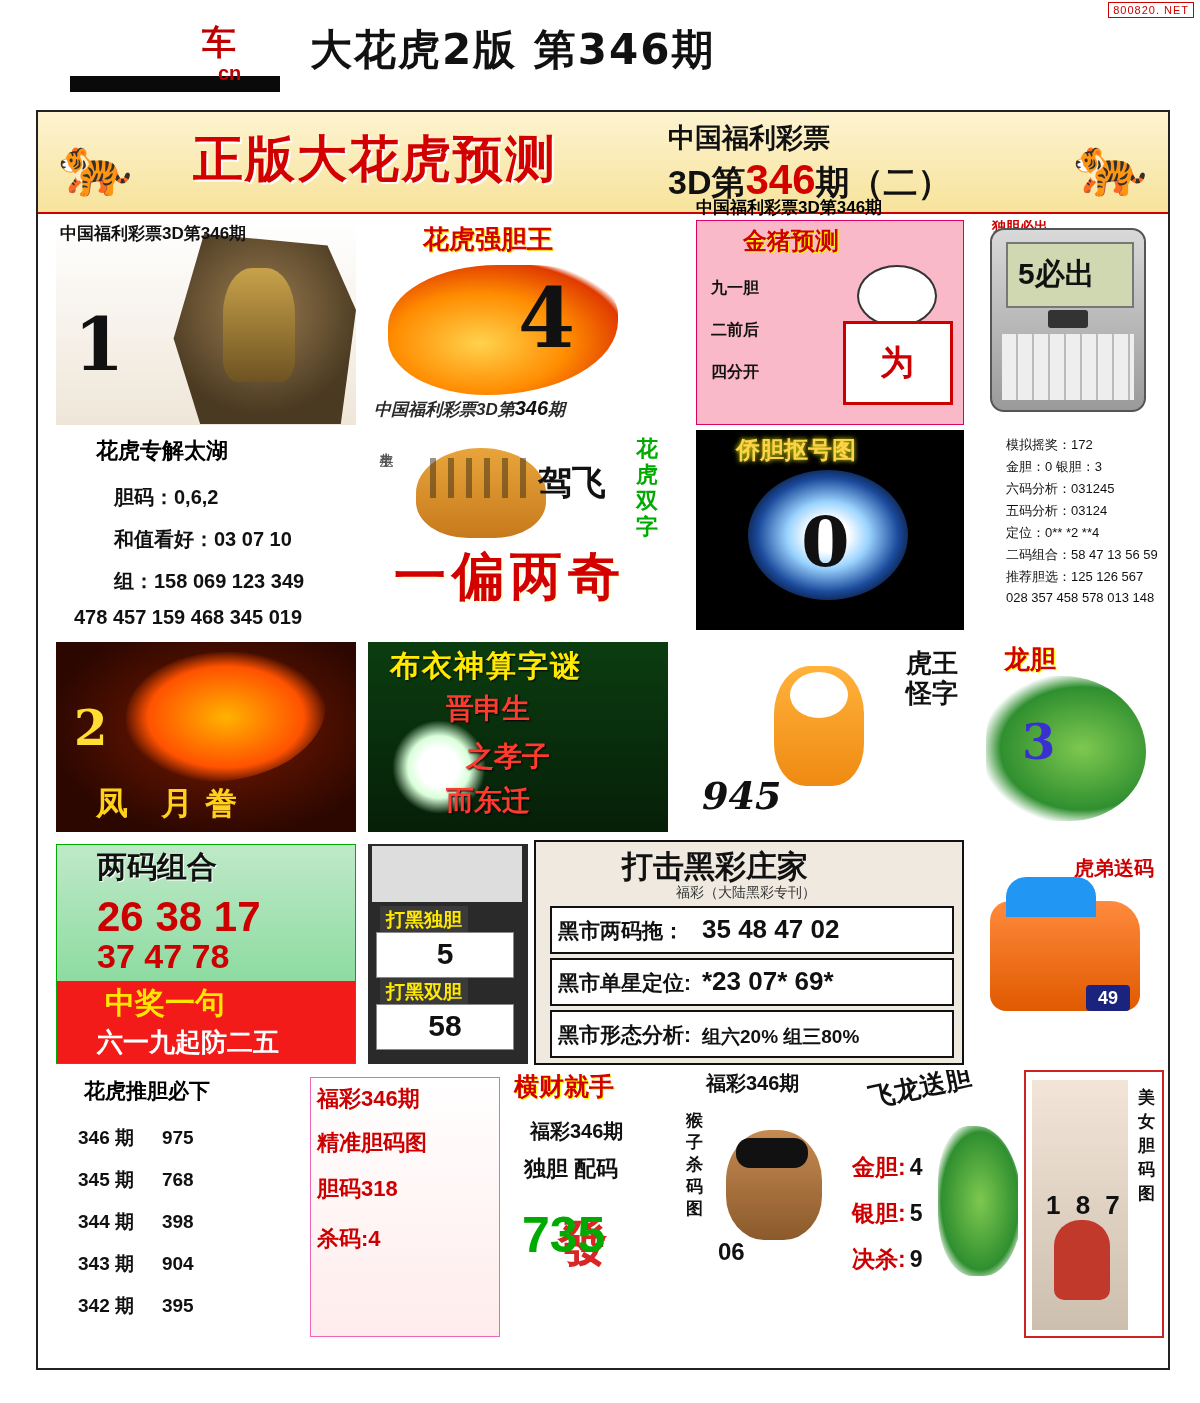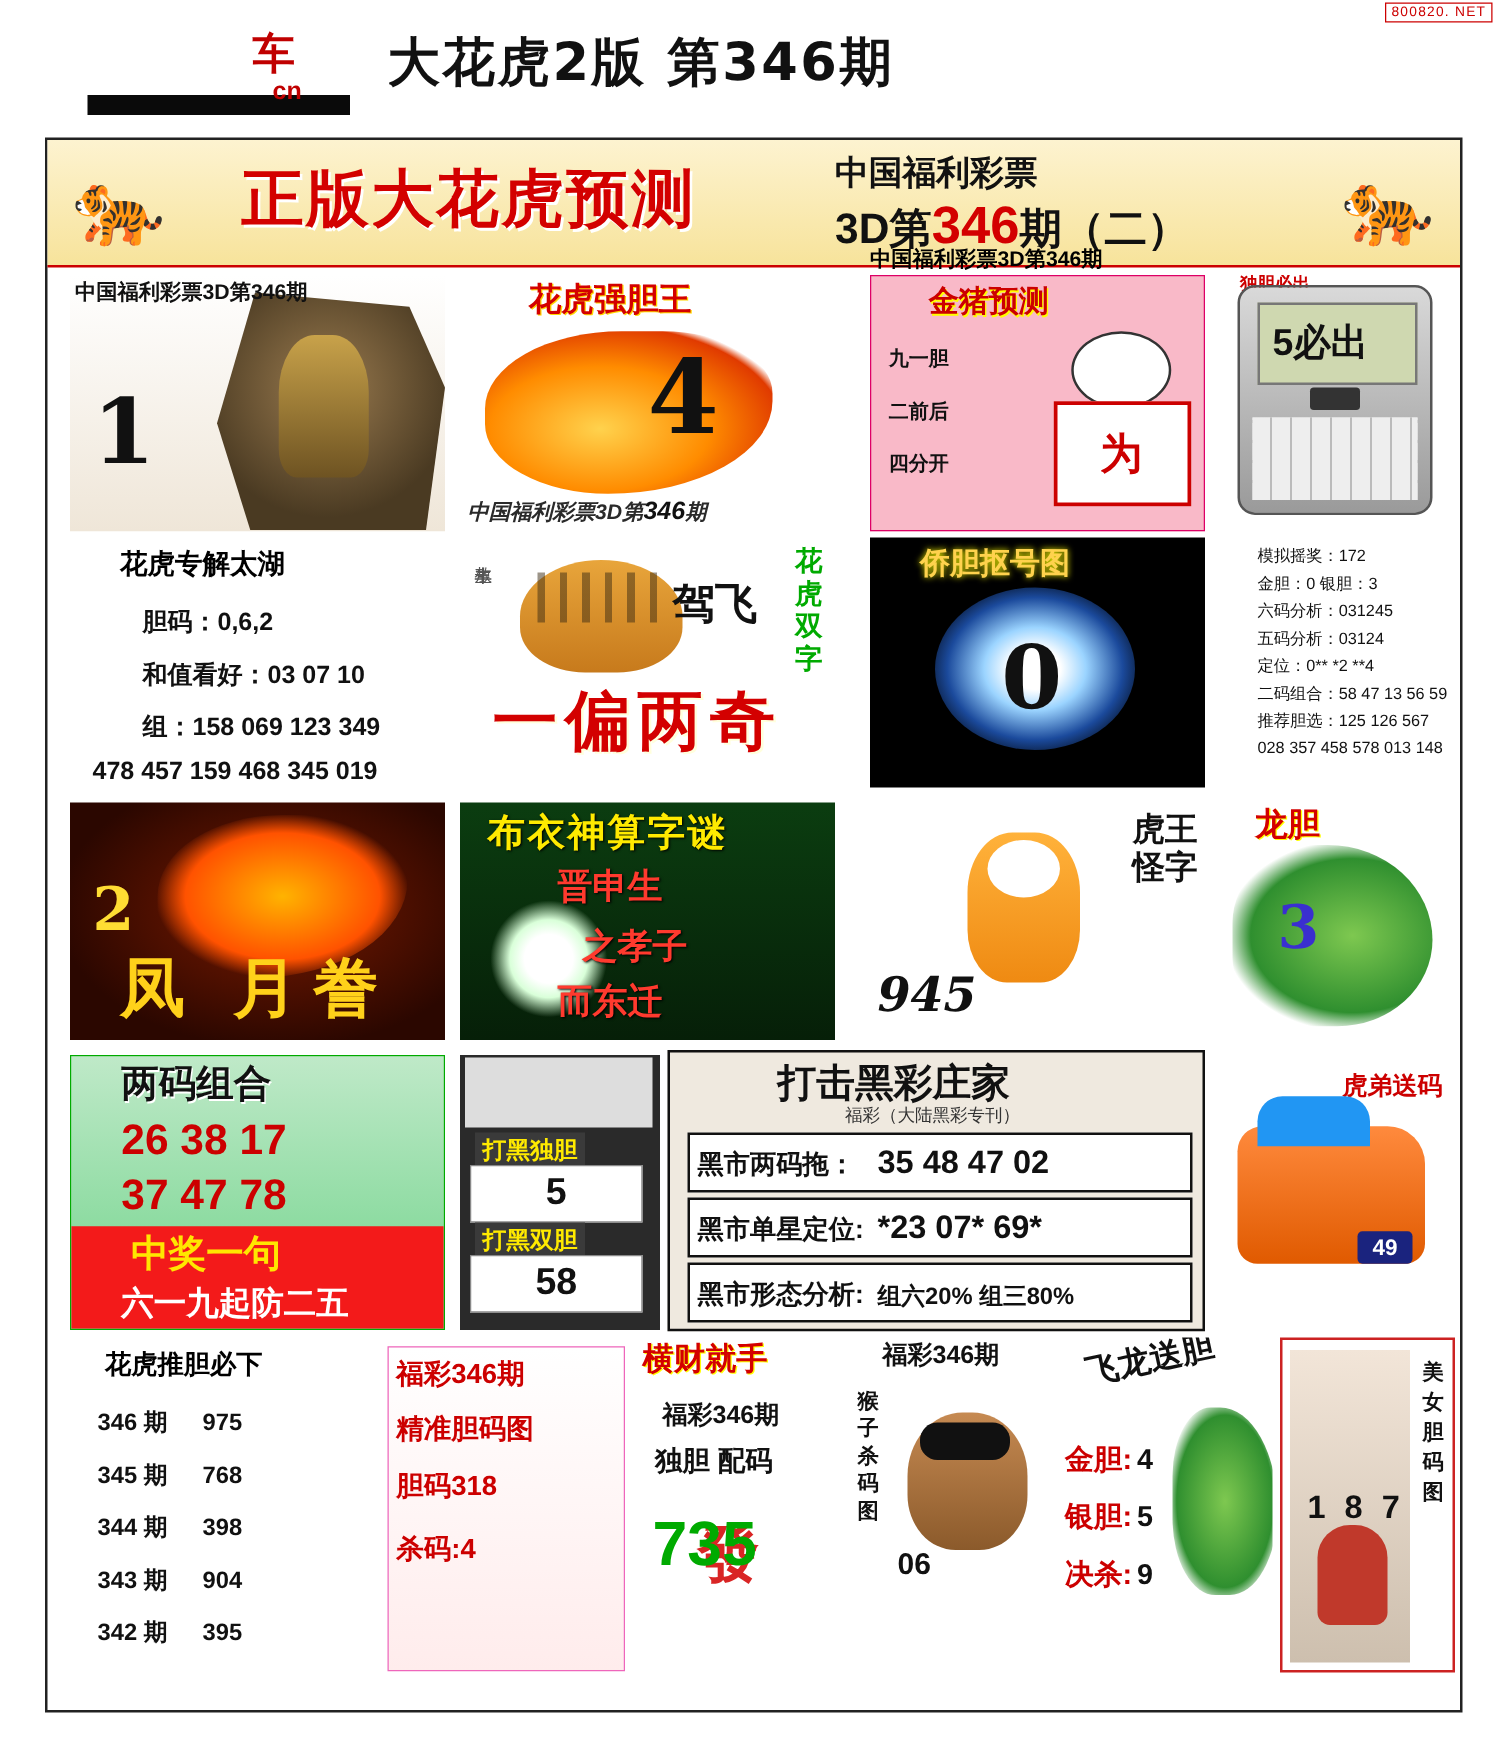--- a/index.html
+++ b/index.html
@@ -84,21 +84,21 @@
   .c-black .glow{position:absolute;left:52px;top:40px;width:160px;height:130px;background:radial-gradient(ellipse at 50% 50%,#ffffff 18%,#9bd4ff 36%,#1b4a9c 62%,#000 85%);border-radius:50%;}
   .c-black .big{position:absolute;left:105px;top:70px;font-size:70px;font-weight:bold;color:#111;font-family:"DejaVu Serif",serif;}
 
   .c-stats{left:938px;top:318px;width:180px;height:200px;margin-left:28px;}
   .c-stats .ln{position:absolute;left:2px;font-size:13px;color:#111;white-space:nowrap;}
 
   
   .c-phoenix{left:18px;top:530px;width:300px;height:190px;background:radial-gradient(ellipse at 55% 45%,#7a1a00,#2b0700 75%);}
   .c-phoenix .num{position:absolute;left:18px;top:58px;font-size:48px;font-weight:bold;color:#ffdd33;font-family:"DejaVu Serif",serif;}
   .c-phoenix .bird{position:absolute;left:70px;top:10px;width:200px;height:130px;background:radial-gradient(ellipse at 50% 50%,#ffb300,#ff5200 55%,rgba(0,0,0,0) 72%);border-radius:50% 30% 60% 40%;}
-  .c-phoenix .cap{position:absolute;left:40px;bottom:6px;font-size:52px;font-weight:bold;color:#ffd11a;letter-spacing:12px;}
+  .c-phoenix .cap{position:absolute;left:40px;bottom:6px;font-size:32px;font-weight:bold;color:#ffd11a;letter-spacing:12px;}
 
   .c-riddle{left:330px;top:530px;width:300px;height:190px;background:linear-gradient(#0b3d10,#061f08);}
   .c-riddle .t{position:absolute;left:22px;top:4px;font-size:30px;font-weight:bold;color:#ffea00;text-shadow:1px 1px 2px #000;letter-spacing:2px;}
   .c-riddle .l{position:absolute;font-size:28px;font-weight:bold;color:#ff3a2e;text-shadow:1px 1px 2px #000;}
   .c-riddle .l1{left:78px;top:48px;}
   .c-riddle .l2{left:98px;top:96px;}
   .c-riddle .l3{left:78px;top:140px;}
   .c-riddle .flower{position:absolute;left:16px;top:70px;width:110px;height:110px;background:radial-gradient(circle at 50% 50%,#ffffff 25%,#d9ffd9 40%,rgba(0,0,0,0) 60%);border-radius:50%;}
 
   .c-tigerking{left:658px;top:530px;width:268px;height:190px;background:#fff;}
@@ -108,21 +108,21 @@
   .c-tigerking .sig{position:absolute;left:6px;bottom:14px;font-size:38px;font-weight:bold;color:#111;font-family:"DejaVu Serif",serif;font-style:italic;}
 
   .c-dragon3{left:938px;top:530px;width:180px;height:190px;background:#fff;}
   .c-dragon3 .t{position:absolute;left:28px;top:0px;font-size:26px;font-weight:bold;color:#d30000;text-shadow:1px 1px 0 #ff0;}
   .d3body{position:absolute;left:10px;top:34px;width:160px;height:145px;background:radial-gradient(ellipse at 60% 50%,#7ec850,#2f8f2f 60%,rgba(255,255,255,0) 75%);border-radius:45% 55% 50% 40%;}
   .c-dragon3 .num{position:absolute;left:46px;top:72px;font-size:48px;font-weight:bold;color:#3a2fd0;font-family:"DejaVu Serif",serif;}
 
   
   .c-two{left:18px;top:732px;width:300px;height:220px;background:linear-gradient(#bfe9c8,#6fd38a);border:1px solid #0a0;}
   .c-two .h{position:absolute;left:40px;top:2px;font-size:30px;font-weight:bold;color:#111;text-shadow:1px 1px 0 #fff;}
-  .c-two .n1{position:absolute;left:40px;top:48px;font-size:34px;font-weight:bold;color:#c00;}
+  .c-two .n1{position:absolute;left:40px;top:48px;font-size:42px;font-weight:bold;color:#c00;}
   .c-two .n2{position:absolute;left:40px;top:92px;font-size:34px;font-weight:bold;color:#c00;}
   .c-two .red{position:absolute;left:0;top:136px;width:298px;height:82px;background:#f31a1a;}
   .c-two .red .a{position:absolute;left:48px;top:2px;font-size:30px;font-weight:bold;color:#ffe600;}
   .c-two .red .b{position:absolute;left:40px;top:44px;font-size:26px;font-weight:bold;color:#fff;}
 
   .c-dan{left:330px;top:732px;width:160px;height:220px;background:#2a2a2a;}
   .c-dan .top{position:absolute;left:4px;top:2px;width:150px;height:56px;background:#ddd;}
   .c-dan .lb{position:absolute;left:12px;font-size:19px;font-weight:bold;color:#ffea00;background:#3a3a3a;padding:1px 6px;}
   .c-dan .lb1{top:62px;}
   .c-dan .lb2{top:134px;}

